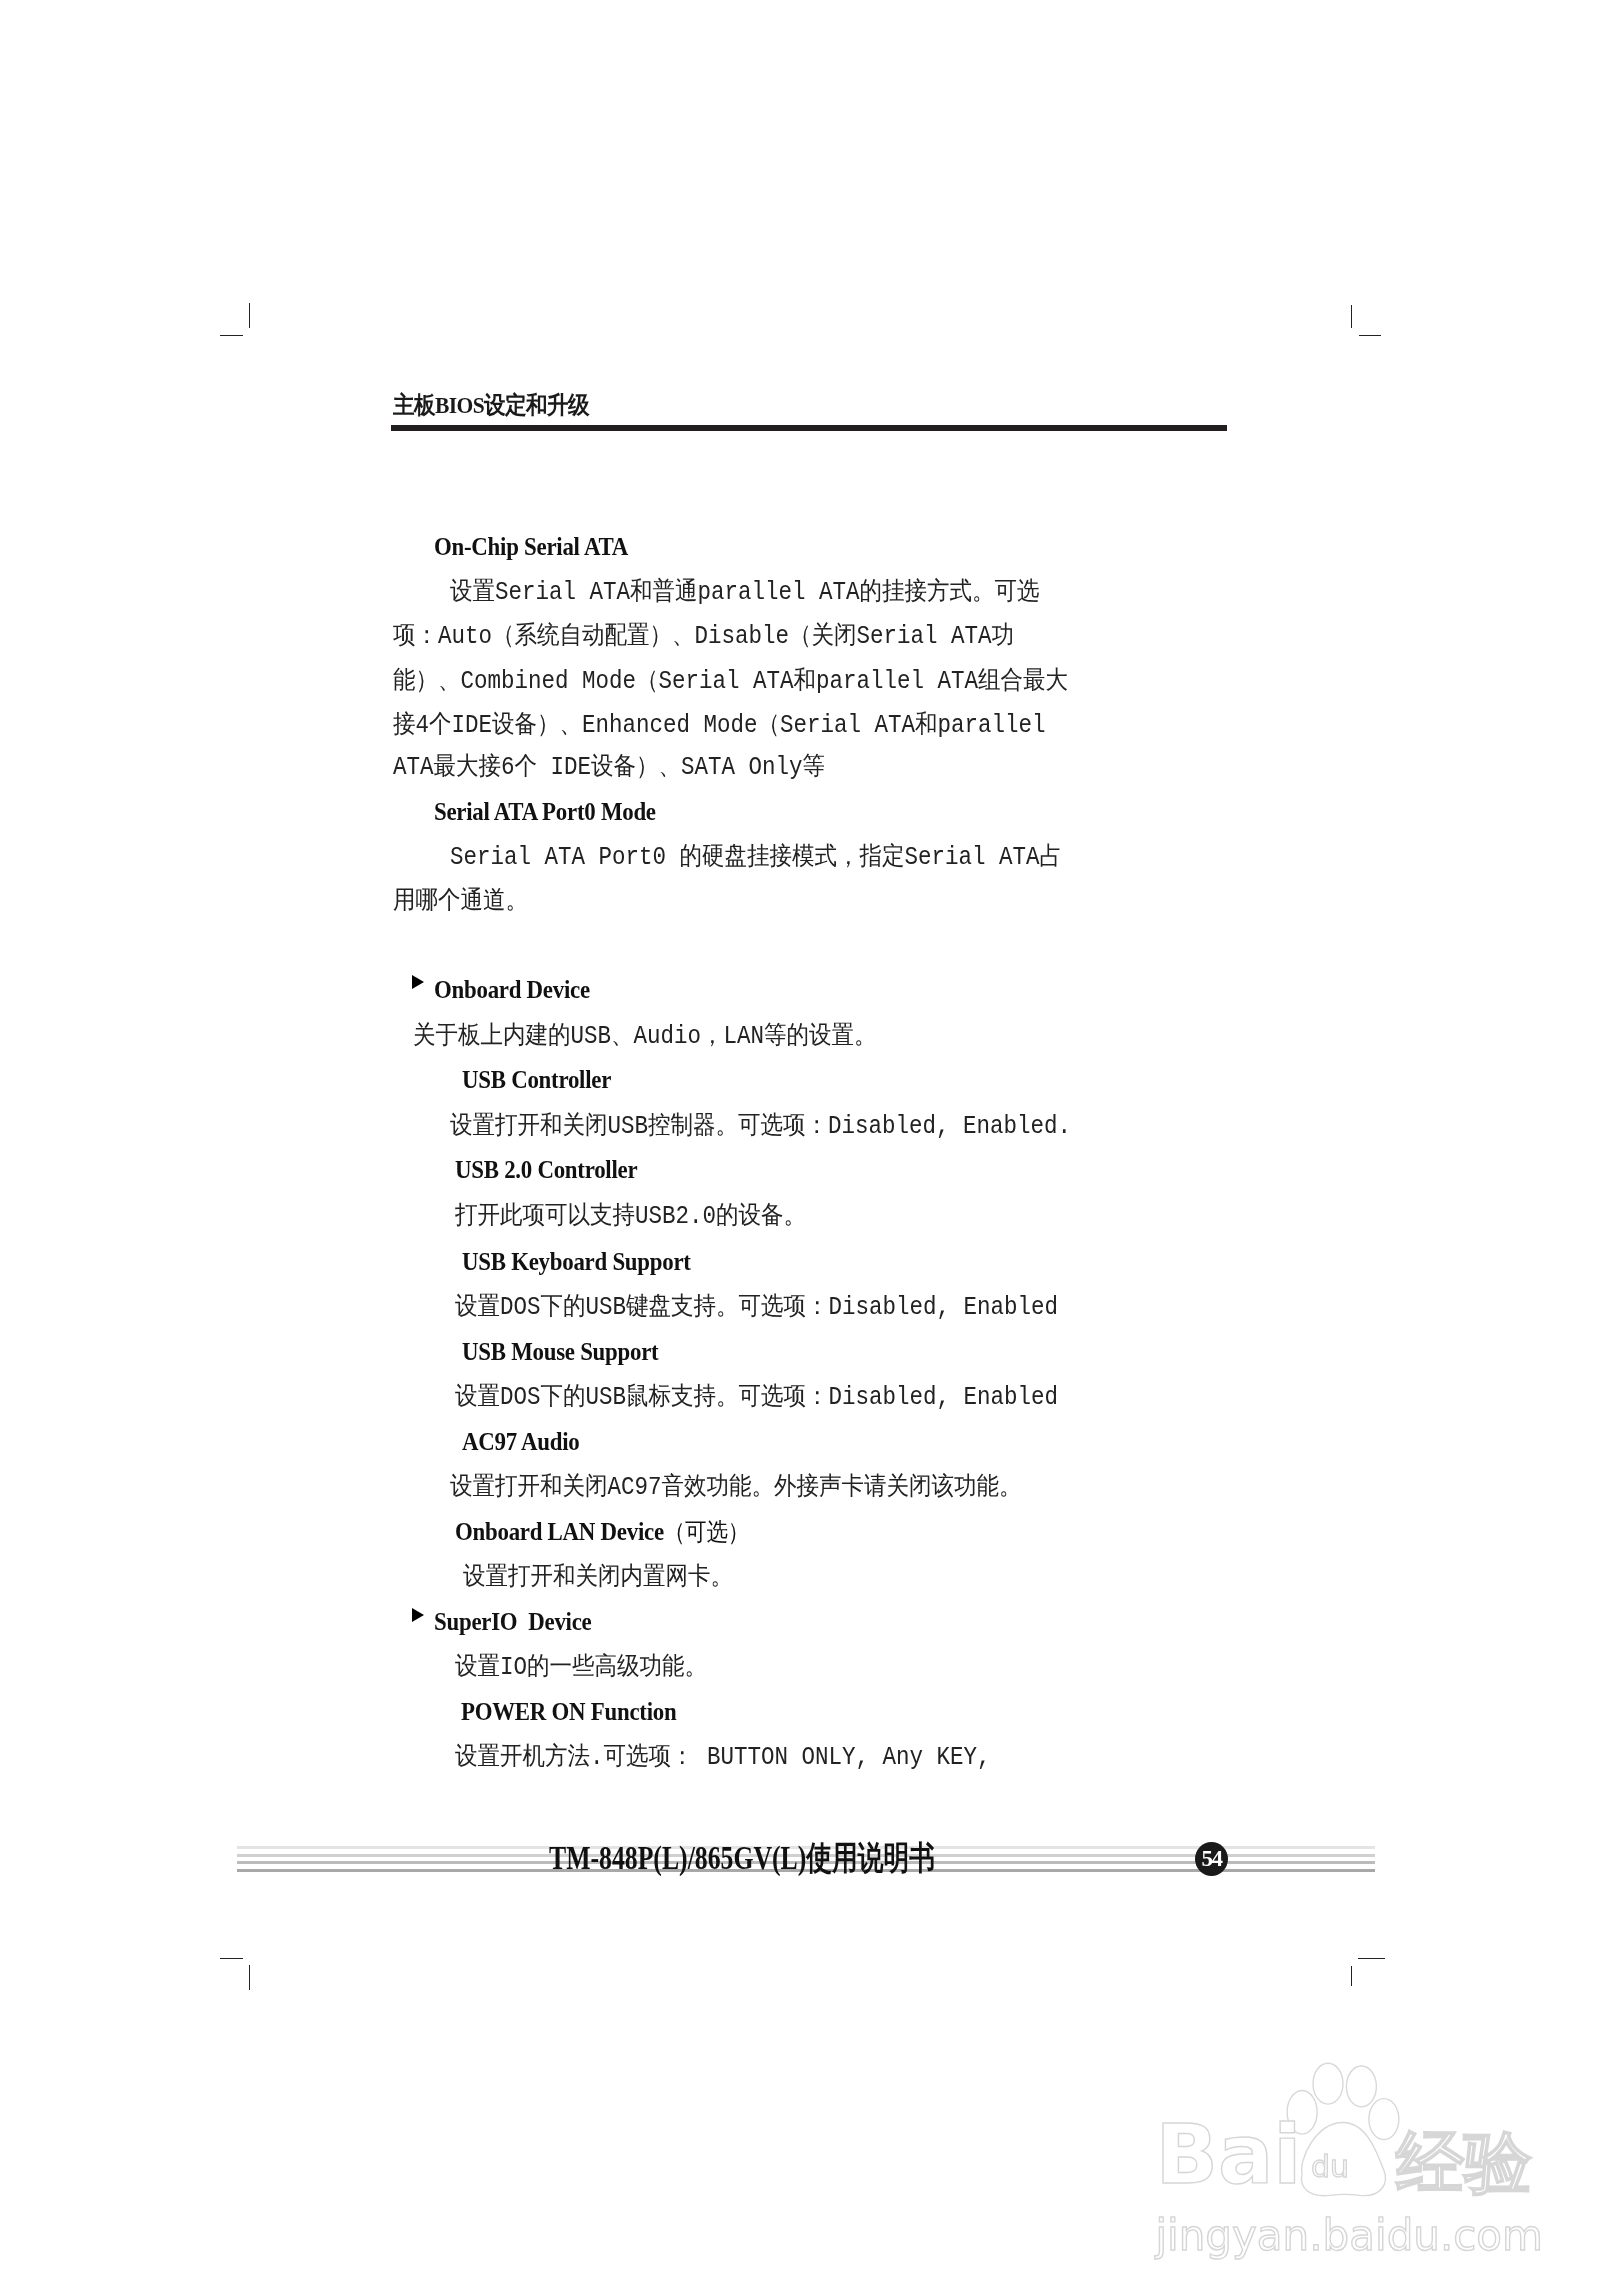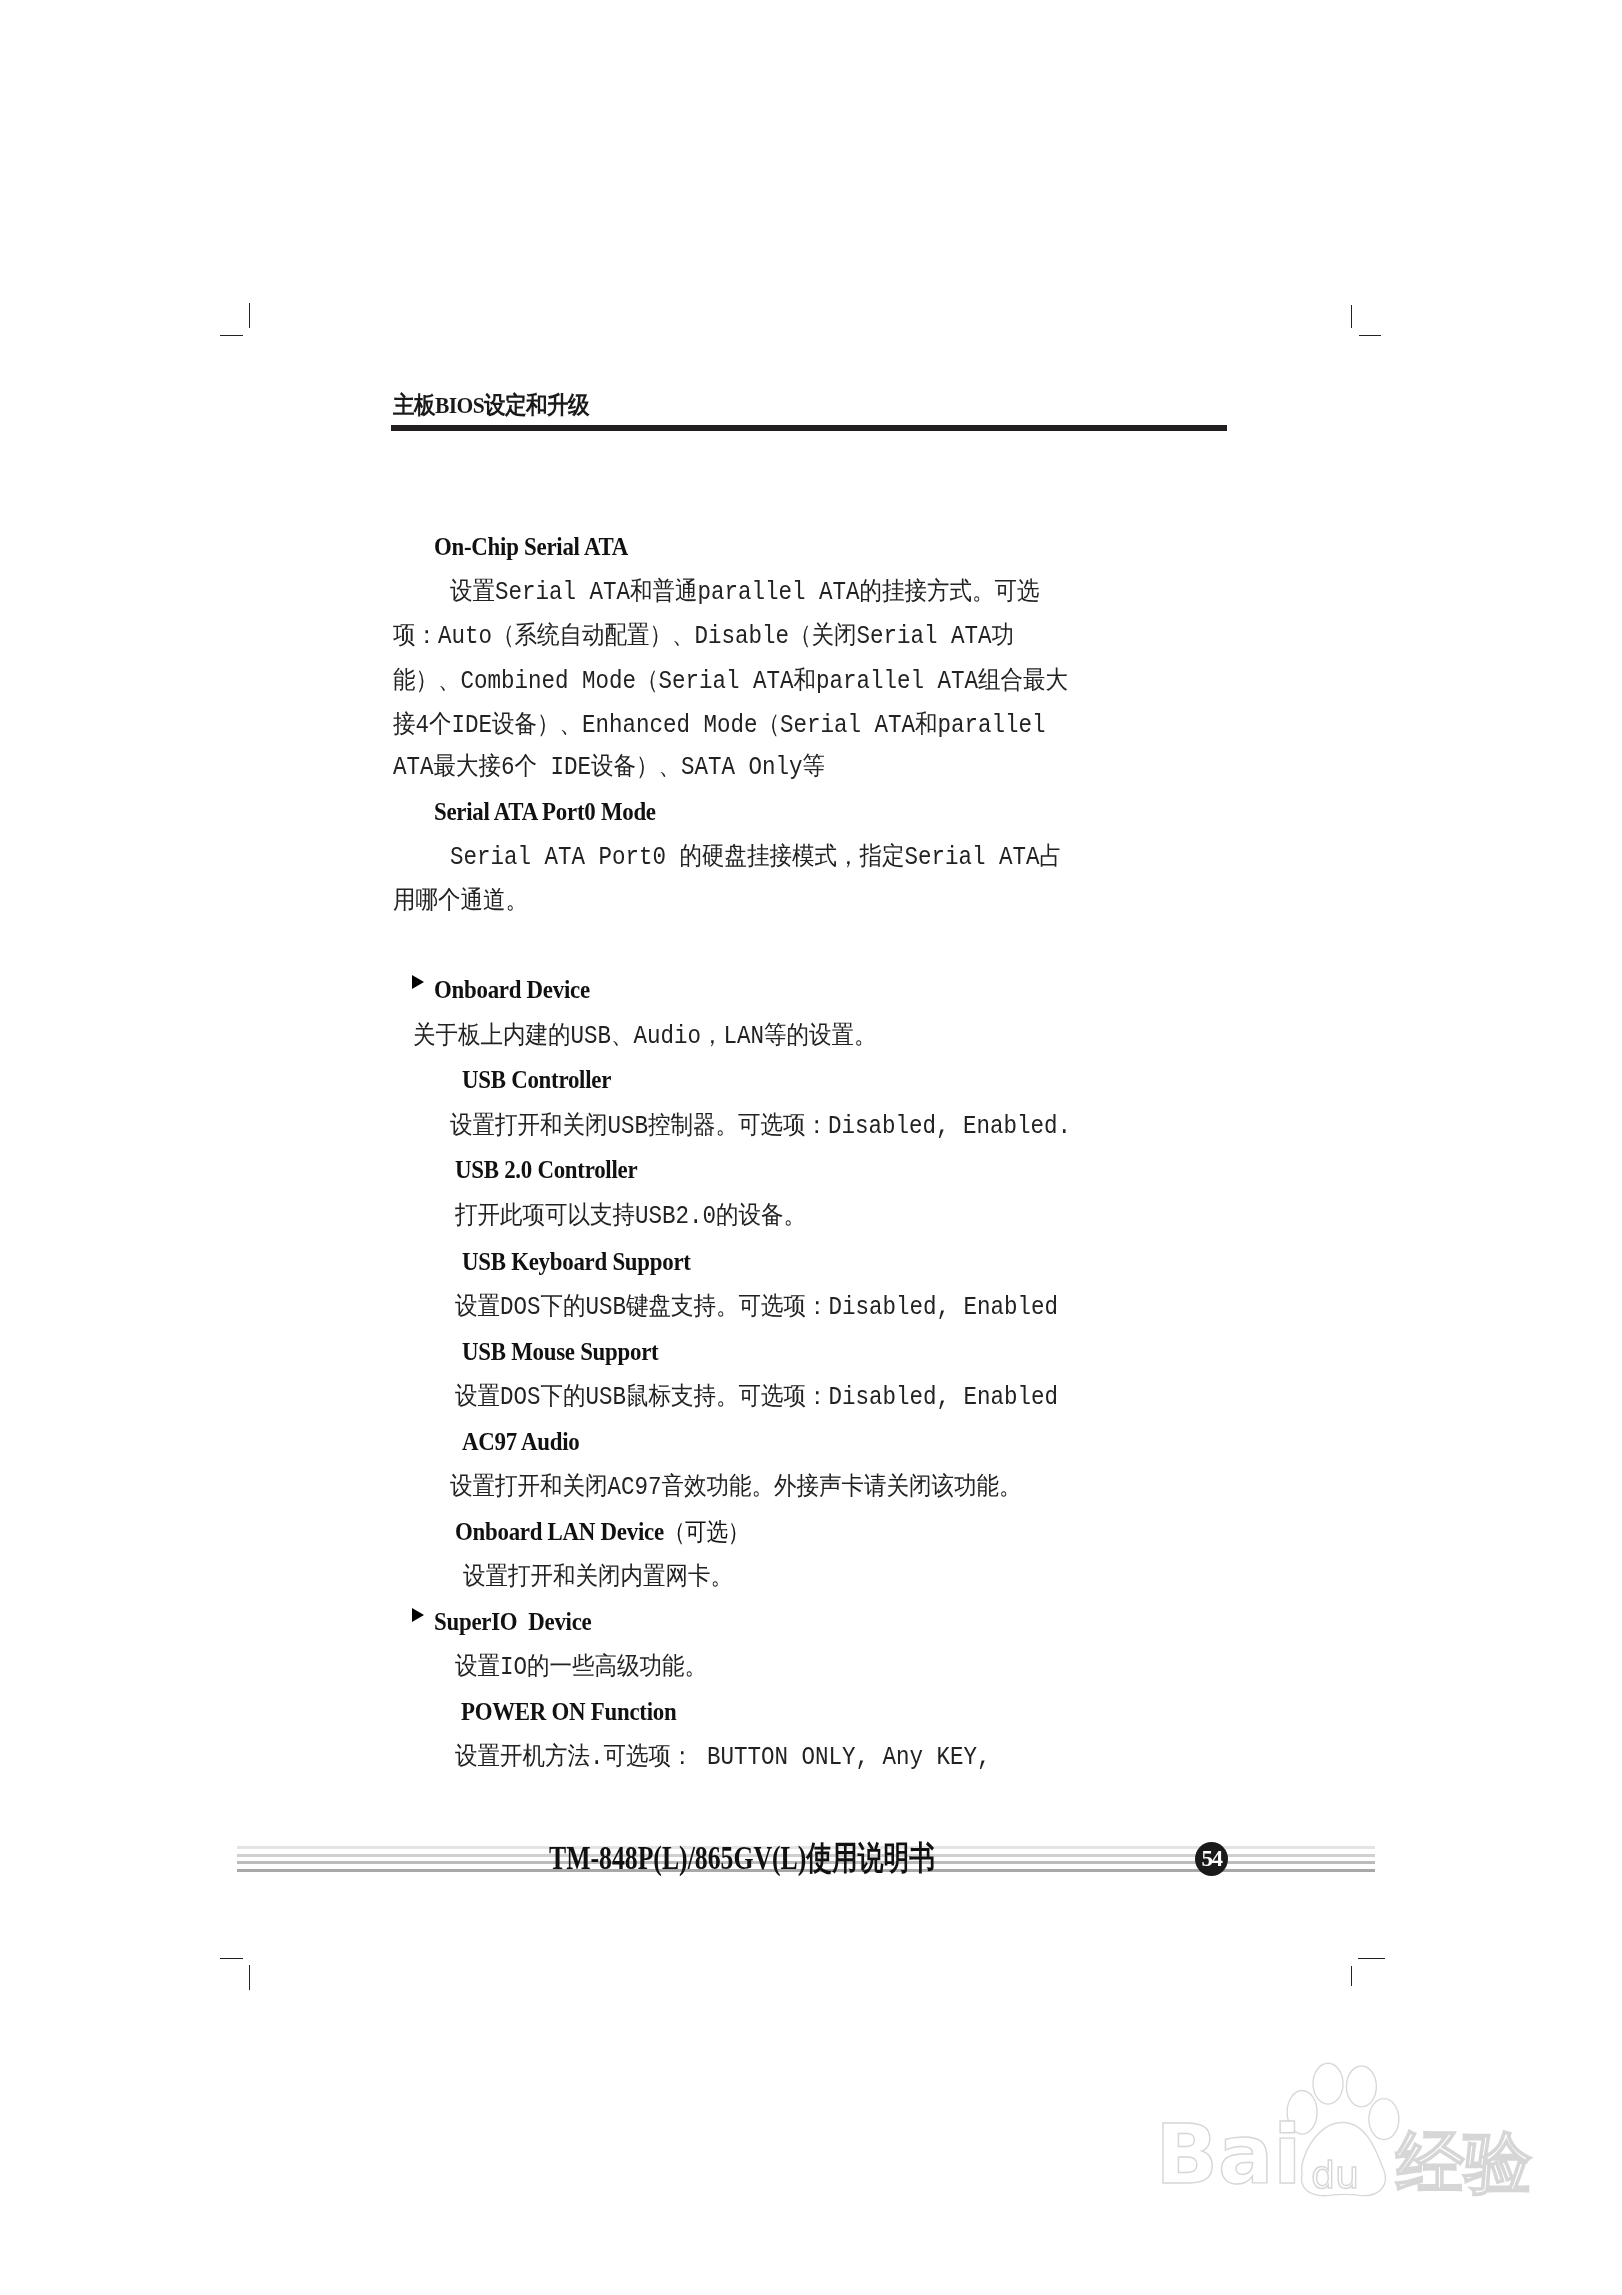--- a/index.html
+++ b/index.html
@@ -102,16 +102,17 @@
   <svg width="382" height="218" viewBox="0 0 560 320" style="position:absolute;left:0;top:0;">
     <g fill="#ffffff" stroke="#d8d8d8" stroke-width="2">
       <ellipse cx="220" cy="90" rx="22" ry="32"></ellipse>
       <ellipse cx="258" cy="48" rx="22" ry="30"></ellipse>
       <ellipse cx="307" cy="52" rx="22" ry="30"></ellipse>
       <ellipse cx="340" cy="100" rx="22" ry="30"></ellipse>
       <path d="M280 105 C 240 105, 215 160, 220 180 C 215 200, 230 215, 260 212 C 275 210, 290 210, 305 212 C 335 215, 348 195, 340 175 C 330 150, 315 105, 280 105 Z"></path>
     </g>
   </svg>
   <div class="wm-text" style="left:3.4px;top:63px;font-size:82px;line-height:82px;">Bai</div>
-  <div class="wm-text" style="left:159px;top:95px;font-size:38px;line-height:42px;font-weight:normal;margin-top:8px;">du</div>
+  <div class="wm-text" style="left:159px;top:95px;font-size:30px;line-height:42px;font-weight:normal;">du</div>
   <div class="wm-text" style="left:244px;top:74px;font-size:68px;line-height:75px;">经验</div>
+  <div class="wm-text" style="left:3.4px;top:160px;font-size:42px;line-height:49px;font-weight:normal;">jingyan.baidu.com</div>
 </div>
 
 
 </body></html>

